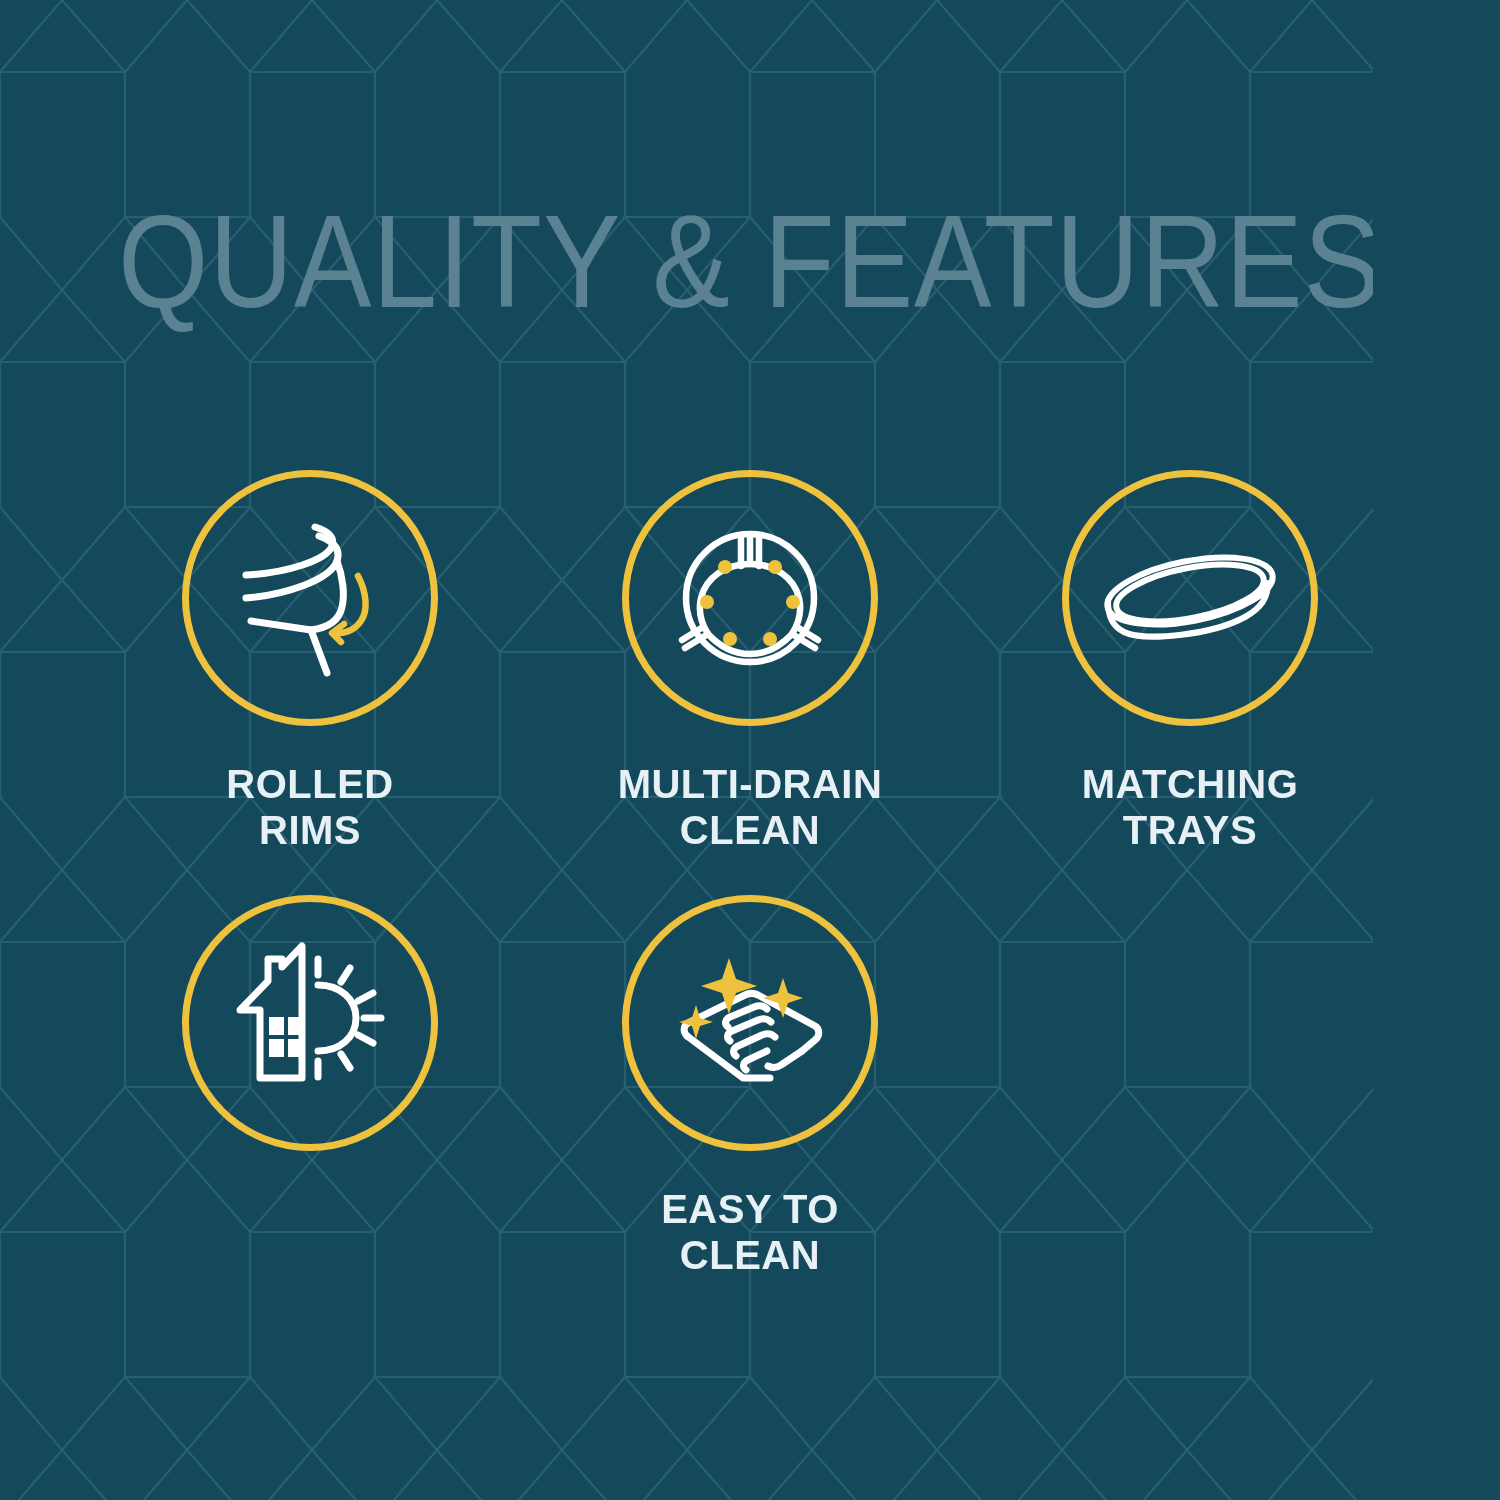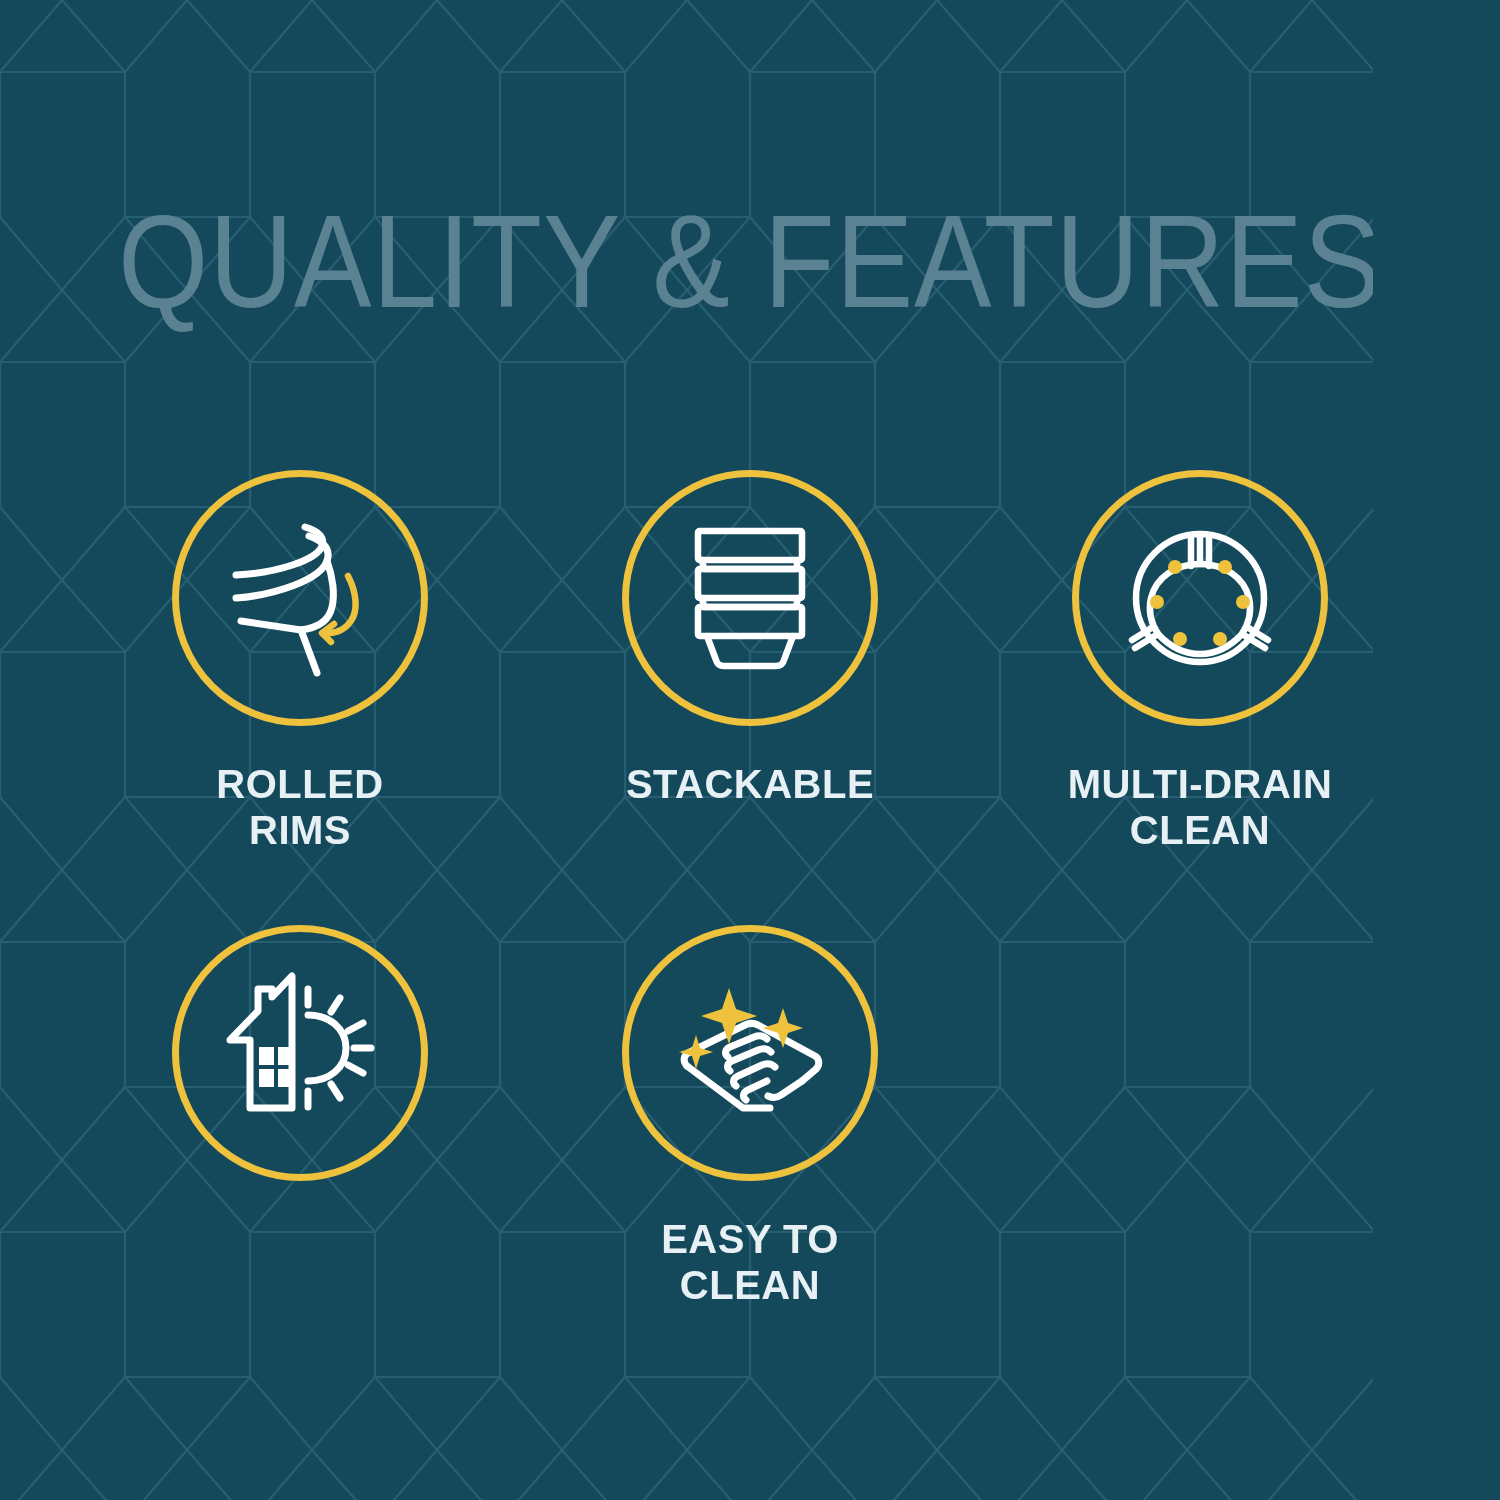--- a/index.html
+++ b/index.html
@@ -54,21 +54,20 @@
   #features {
     position: absolute;
     left: 90px;
     top: 470px;
     width: 1320px;
     display: grid;
     grid-template-columns: repeat(3, 1fr);
     grid-template-rows: repeat(2, 425px);
     column-gap: 0px;
     row-gap: 0px;
-    gap: 30px;
   }
 
   .feature {
     display: flex;
     flex-direction: column;
     align-items: center;
   }
 
   .badge {
     width: 256px;
@@ -146,41 +145,20 @@
           <g fill="none" stroke="#efc23e" stroke-width="6.5" stroke-linecap="round" stroke-linejoin="round">
             <path d="M143,73 C152,90 153,108 146,118 C139,128 128,131 118,130"></path>
             <path d="M129,121 L117,130 L126,139"></path>
           </g>
         </svg>
       </div>
       <div class="feature-label">ROLLED
 RIMS</div>
     </div>
 
-    <div class="feature">
-      <div class="badge">
-        <svg width="190" height="190" viewBox="0 0 190 190">
-          <g fill="none" stroke="#ffffff" stroke-width="6.5" stroke-linecap="round" stroke-linejoin="round">
-
-            <rect x="43" y="28" width="104" height="29" rx="1.5"></rect>
-
-            <path d="M47,57 L49,66 L141,66 L143,57"></path>
-
-            <rect x="43" y="66" width="104" height="29" rx="1.5"></rect>
-
-            <path d="M47,95 L49,104 L141,104 L143,95"></path>
-
-            <rect x="43" y="104" width="104" height="29" rx="1.5"></rect>
-
-            <path d="M52,133 L61,157 C62,161 65,163 69,163 L121,163 C125,163 128,161 129,157 L138,133"></path>
-          </g>
-        </svg>
-      </div>
-      <div class="feature-label">STACKABLE</div>
-    </div>
 
     <div class="feature">
       <div class="badge">
         <svg width="190" height="190" viewBox="0 0 190 190">
           <g fill="none" stroke="#ffffff" stroke-width="6.5" stroke-linecap="round" stroke-linejoin="round">
 
             <circle cx="95" cy="95" r="64"></circle>
 
             <path d="M53,131 C46,120 43,108 46,95 C51,74 71,61 95,61 C119,61 139,74 144,95 C147,108 144,120 137,131"></path>
 
@@ -201,20 +179,36 @@
             <circle cx="138" cy="99" r="7"></circle>
             <circle cx="75" cy="136" r="7"></circle>
             <circle cx="115" cy="136" r="7"></circle>
           </g>
         </svg>
       </div>
       <div class="feature-label">MULTI-DRAIN
 CLEAN</div>
     </div>
 
+    <div class="feature">
+      <div class="badge">
+        <svg width="200" height="200" viewBox="0 0 200 200">
+          <g fill="none" stroke="#ffffff" stroke-width="6" stroke-linecap="round" stroke-linejoin="round">
+
+            <ellipse cx="100" cy="93" rx="84" ry="30" transform="rotate(-11 100 93)"></ellipse>
+
+            <ellipse cx="100" cy="95" rx="75" ry="25" transform="rotate(-11 100 95)"></ellipse>
+
+            <path d="M18,103 C18,118 22,128 34,134 C54,144 122,137 155,119 C171,110 178,100 178,85"></path>
+          </g>
+        </svg>
+      </div>
+      <div class="feature-label">MATCHING
+TRAYS</div>
+    </div>
 
     <div class="feature">
       <div class="badge">
         <svg width="200" height="200" viewBox="0 0 200 200">
 
           <g fill="none" stroke="#ffffff" stroke-width="7" stroke-linecap="round" stroke-linejoin="round">
             <path d="M30,87 L58,58 L58,36 L72,36 L72,44 L92,23 L92,155 L50,155 L50,87 Z"></path>
           </g>
 
           <g fill="#ffffff">

